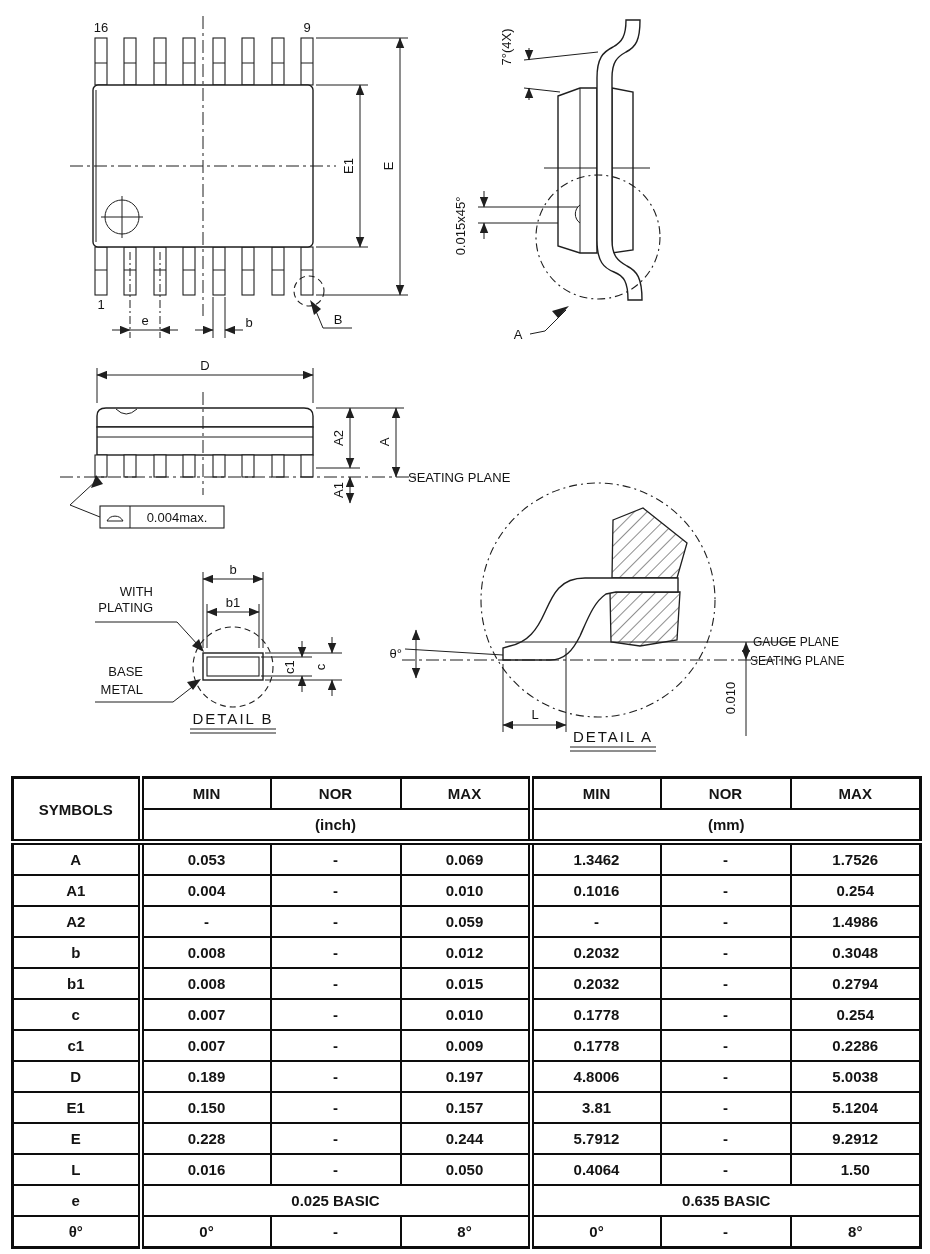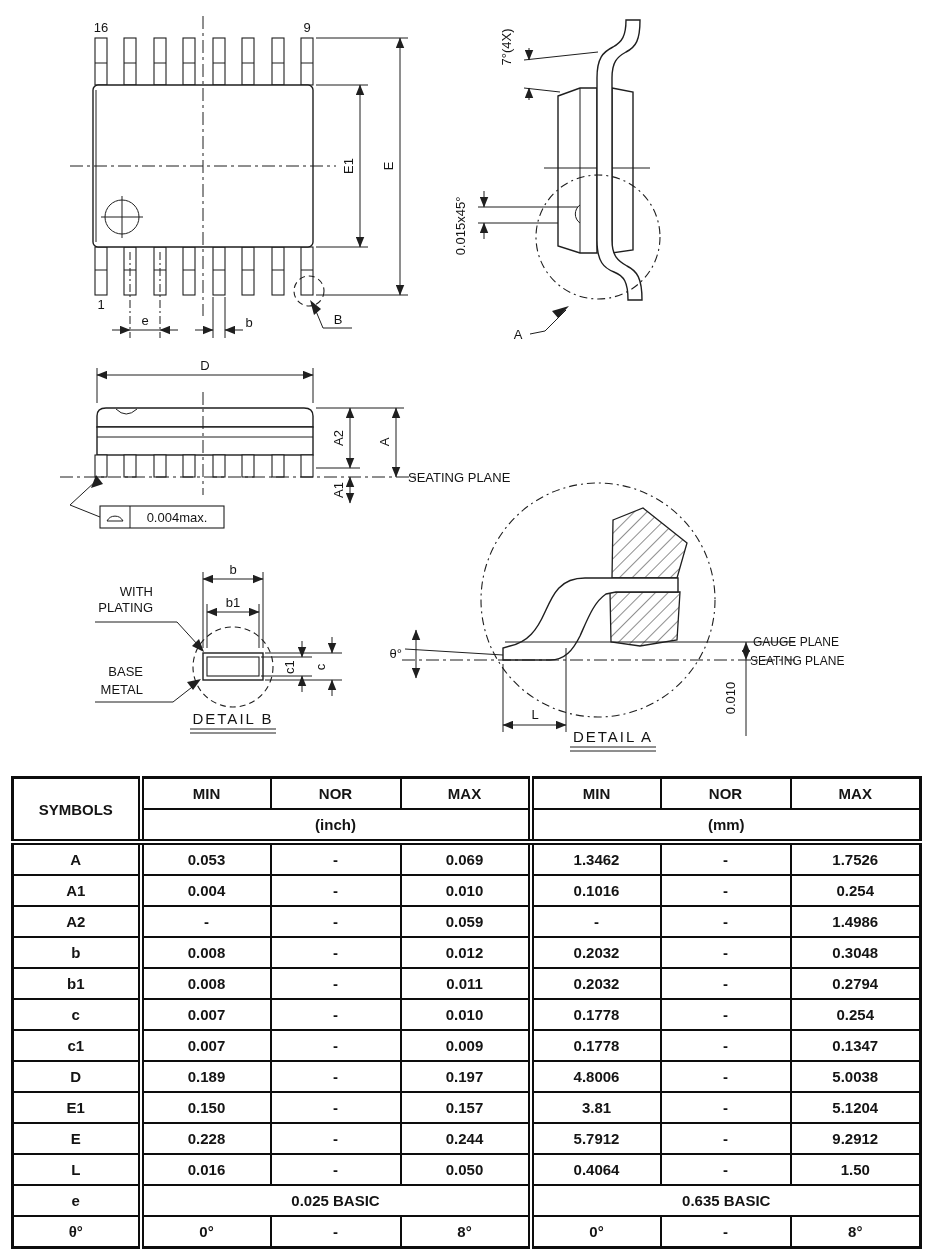--- a/index.html
+++ b/index.html
@@ -389,42 +389,42 @@
     <td>-</td>
     <td>0.012</td>
     <td class="dsep">0.2032</td>
     <td>-</td>
     <td>0.3048</td>
   </tr>
   <tr>
     <td>b1</td>
     <td class="dsep">0.008</td>
     <td>-</td>
-    <td>0.011</td>
+    <td>0.015</td>
     <td class="dsep">0.2032</td>
     <td>-</td>
     <td>0.2794</td>
   </tr>
   <tr>
     <td>c</td>
     <td class="dsep">0.007</td>
     <td>-</td>
     <td>0.010</td>
     <td class="dsep">0.1778</td>
     <td>-</td>
     <td>0.254</td>
   </tr>
   <tr>
     <td>c1</td>
     <td class="dsep">0.007</td>
     <td>-</td>
     <td>0.009</td>
     <td class="dsep">0.1778</td>
     <td>-</td>
-    <td>0.1347</td>
+    <td>0.2286</td>
   </tr>
   <tr>
     <td>D</td>
     <td class="dsep">0.189</td>
     <td>-</td>
     <td>0.197</td>
     <td class="dsep">4.8006</td>
     <td>-</td>
     <td>5.0038</td>
   </tr>

